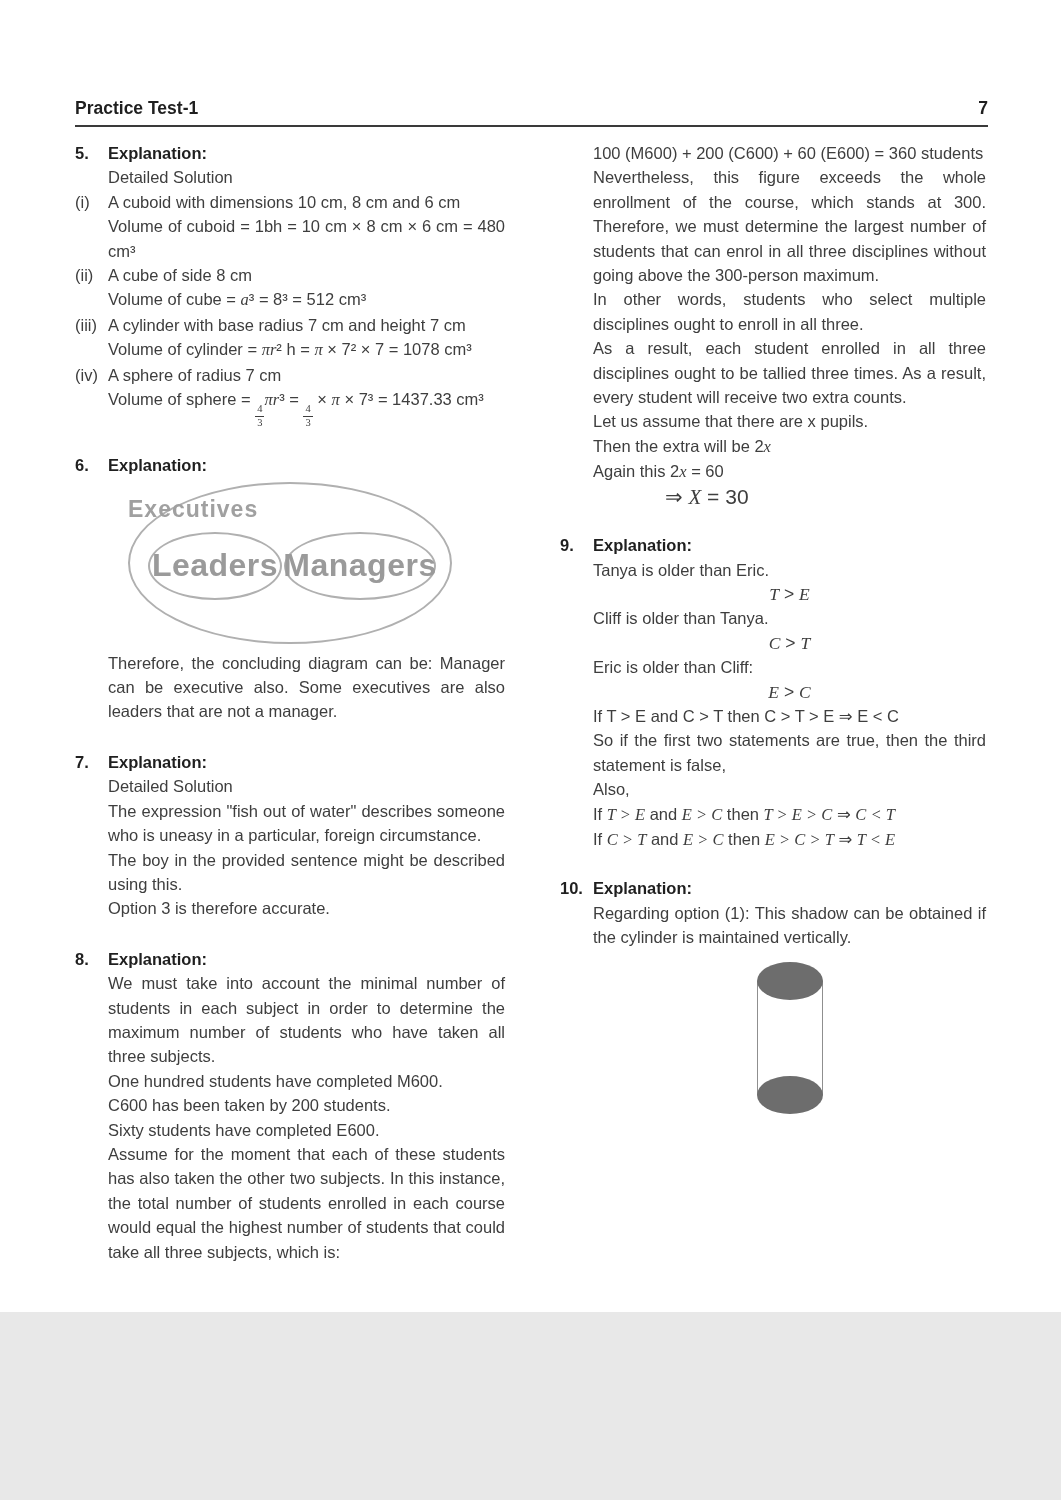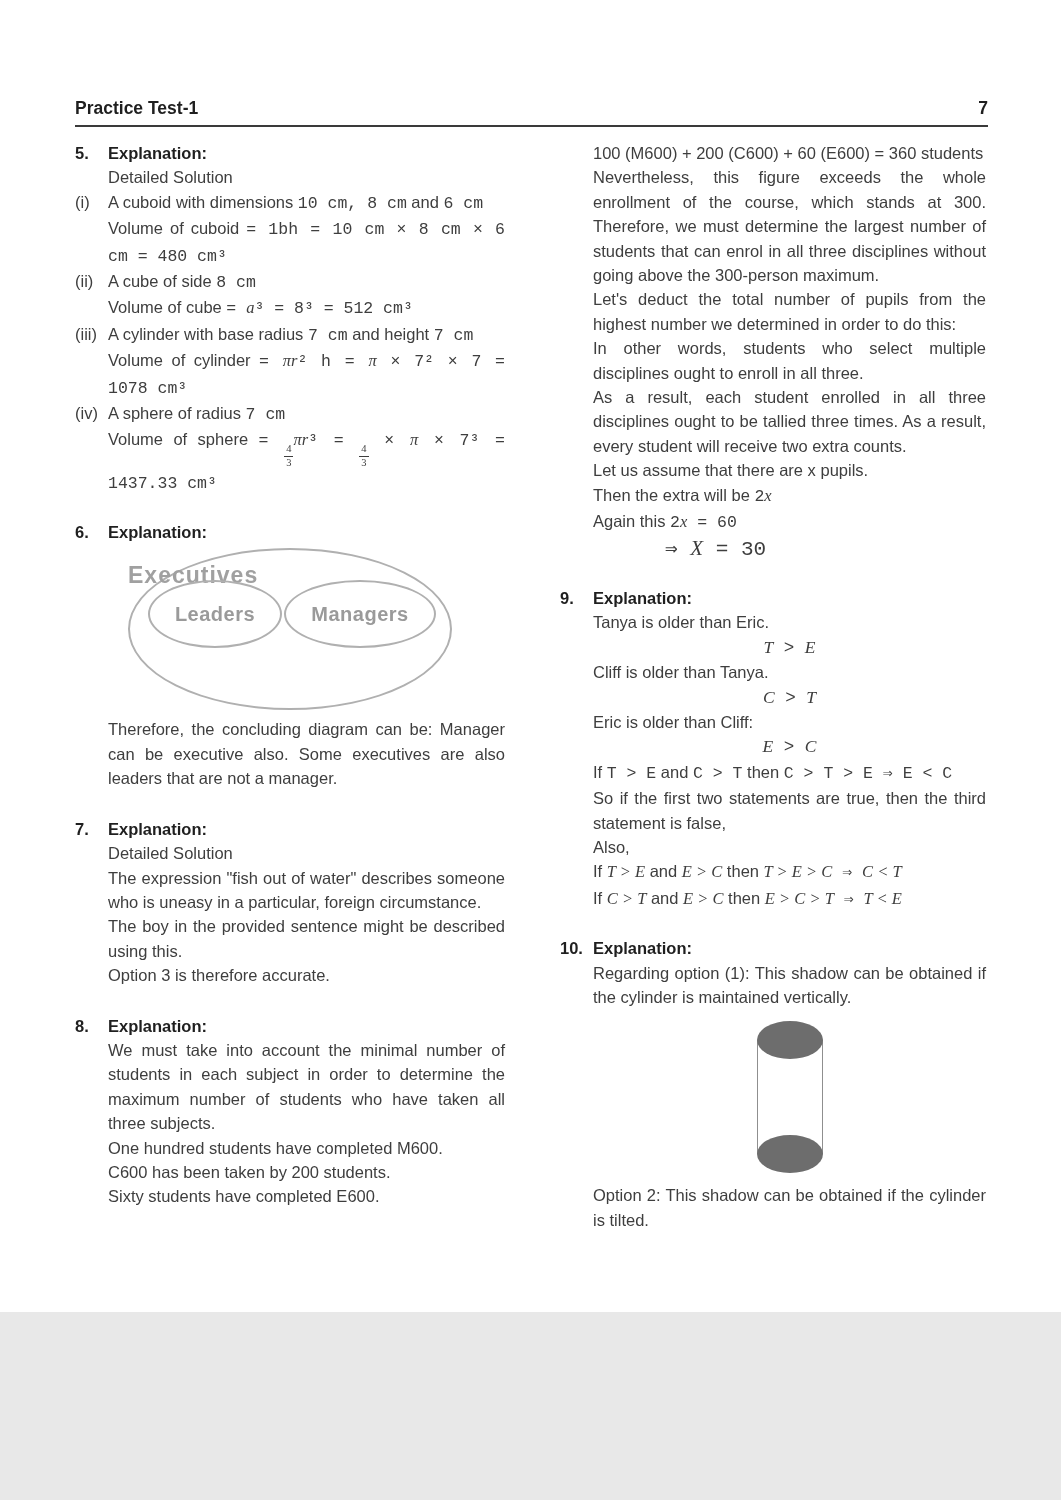--- a/index.html
+++ b/index.html
@@ -11,35 +11,35 @@
   .col{position:absolute;top:141px;}
   .col-left{left:75px;width:430px;}
   .col-right{left:560px;width:426px;}
   .item{margin-bottom:21px;}
   .row{display:flex;}
   .lbl{width:33px;flex:none;}
   .rbody{flex:1;min-width:0;}
   .bold{font-weight:bold;color:#1f1f1f;}
   p{margin:0;}
   .just{text-align:justify;}
-  .m{font-family:Liberation Mono, monospace;}
+  .m{font-family:Liberation Sans, sans-serif;}
   .v{font-family:"Liberation Serif",serif;font-style:italic;}
   .cmath{text-align:center;font-size:17.5px;}
   .indent-math{padding-left:72px;font-size:21px;}
   .frac{display:inline-flex;flex-direction:column;text-align:center;vertical-align:-7px;
         font-size:10.5px;line-height:1.2;font-family:"Liberation Serif",serif;}
   .frac .fn{border-bottom:1px solid currentColor;padding:0 2px;}
   
   .venn{position:relative;width:324px;height:162px;margin:4px auto 7px;}
   .venn-outer{position:absolute;left:0;top:0;right:0;bottom:0;border:2px solid #b0b0b0;border-radius:50%;}
   .venn-exec{position:absolute;top:13px;left:0;width:100%;text-align:left;
              font-size:23px;font-weight:bold;color:#a0a0a0;letter-spacing:1px;line-height:28px;}
-  .venn-sub{position:absolute;top:32px;height:64px;border:2px solid #b0b0b0;border-radius:50%;
+  .venn-sub{position:absolute;top:50px;height:64px;border:2px solid #b0b0b0;border-radius:50%;
             display:flex;align-items:center;justify-content:center;
-            font-size:20px;font-weight:bold;color:#9a9a9a;letter-spacing:0.5px;}
+            font-size:32px;font-weight:bold;color:#9a9a9a;letter-spacing:0.5px;}
   .venn-left{left:20px;width:130px;}
   .venn-right{right:16px;width:148px;}
   
   .cyl{position:relative;width:66px;height:152px;margin:12px auto 10px;}
   .cyl-face{position:absolute;left:0;width:66px;height:38px;background:#6d6d6d;border-radius:50%;}
   .cyl-top{top:0;}
   .cyl-bot{bottom:0;}
   .cyl-body{position:absolute;left:0;right:0;top:19px;bottom:19px;
             border-left:1.5px solid #8f8f8f;border-right:1.5px solid #8f8f8f;}
   .footer{position:absolute;right:73px;top:1372px;font-weight:bold;font-size:17px;color:#1f1f1f;}
@@ -145,34 +145,34 @@
         <div class="lbl bold">8.</div>
         <div class="rbody bold">Explanation:</div>
       </div>
       <div class="row">
         <div class="lbl"></div>
         <div class="rbody">
           <p class="just">We must take into account the minimal number of students in each subject in order to determine the maximum number of students who have taken all three subjects.</p>
           <p>One hundred students have completed M600.</p>
           <p>C600 has been taken by 200 students.</p>
           <p>Sixty students have completed E600.</p>
+          <p class="just">Assume for the moment that each of these students has also taken the other two subjects. In this instance, the total number of students enrolled in each course would equal the highest number of students that could take all three subjects, which is:</p>
         </div>
       </div>
     </div>
   </div>
 
   <div class="col col-right">
 
     <div class="item">
       <div class="row">
         <div class="lbl"></div>
         <div class="rbody">
           <p>100 (M600) + 200 (C600) + 60 (E600) = 360 students</p>
           <p class="just">Nevertheless, this figure exceeds the whole enrollment of the course, which stands at 300. Therefore, we must determine the largest number of students that can enrol in all three disciplines without going above the 300-person maximum.</p>
-          <p class="just">Let's deduct the total number of pupils from the highest number we determined in order to do this:</p>
           <p class="just">In other words, students who select multiple disciplines ought to enroll in all three.</p>
           <p class="just">As a result, each student enrolled in all three disciplines ought to be tallied three times. As a result, every student will receive two extra counts.</p>
           <p>Let us assume that there are x pupils.</p>
           <p><span>Then the extra will be </span><span class="m">2</span><span class="v">x</span></p>
           <p><span>Again this </span><span class="m">2</span><span class="v">x</span><span class="m"> = 60</span></p>
           <p class="indent-math"><span class="m">⇒ </span><span class="v">X</span><span class="m"> =  30</span></p>
         </div>
       </div>
     </div>
 
@@ -206,21 +206,20 @@
       </div>
       <div class="row">
         <div class="lbl"></div>
         <div class="rbody">
           <p class="just">Regarding option (1): This shadow can be obtained if the cylinder is maintained vertically.</p>
           <div class="cyl">
             <div class="cyl-body"></div>
             <div class="cyl-face cyl-top"></div>
             <div class="cyl-face cyl-bot"></div>
           </div>
-          <p class="just">Option 2: This shadow can be obtained if the cylinder is tilted.</p>
         </div>
       </div>
     </div>
   </div>
 
   <div class="footer">
     <span>IFAS Explanation</span>
   </div>
 
 </div>

